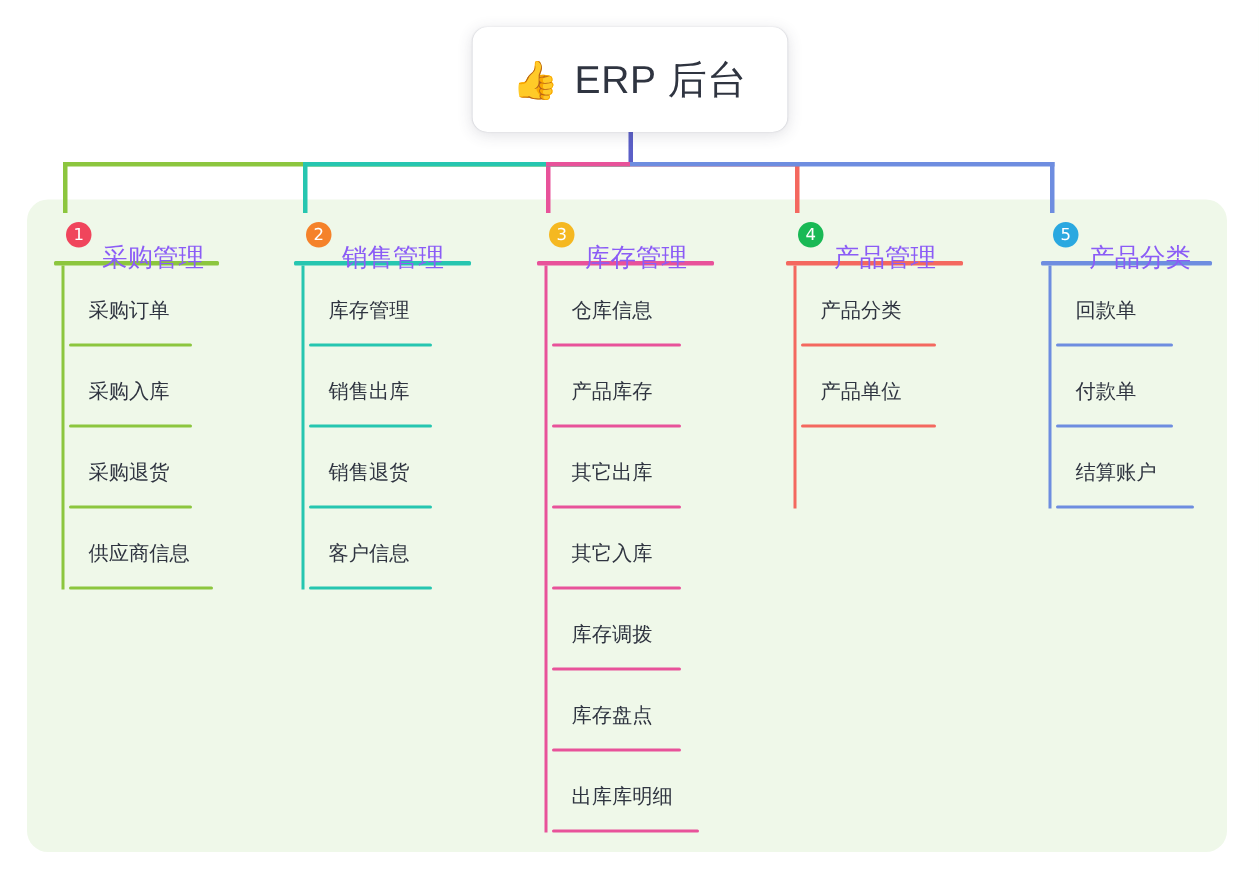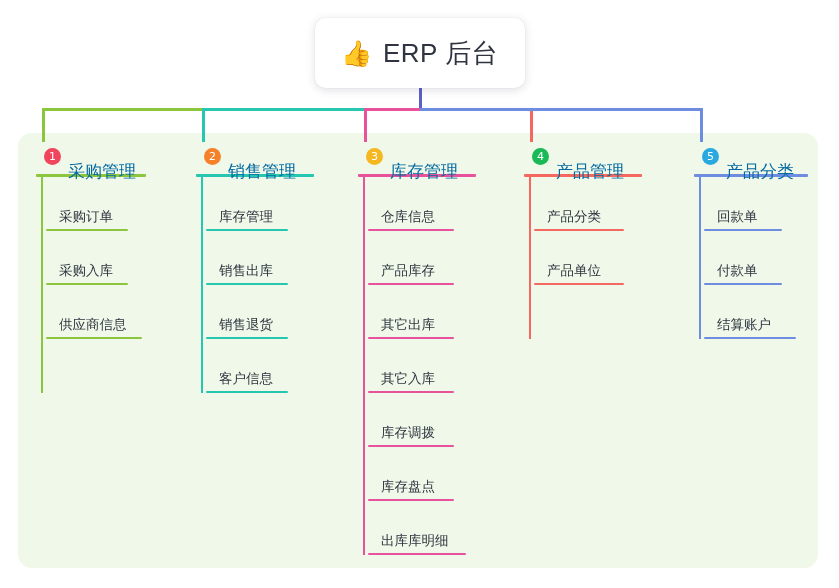--- a/index.html
+++ b/index.html
@@ -106,21 +106,21 @@
     border-radius: 50%;
     color: #ffffff;
     font-size: 11px;
     line-height: 17px;
     text-align: center;
     font-family: "DejaVu Sans", sans-serif;
     flex: 0 0 auto;
   }
   .col-title {
     font-size: 17px;
-    color: #0369a1;
+    color: #8b5cf6;
     margin-top: 31px;
   }
   .head-rule {
     height: 3px;
     margin-top: 5px;
     border-radius: 1px;
   }
 
   .items {
     position: relative;
@@ -138,21 +138,21 @@
     height: 54px;
     box-sizing: border-box;
     padding-left: 18px;
     display: flex;
     align-items: flex-end;
   }
   .item-label {
     font-size: 13.5px;
     color: #2f3440;
     white-space: nowrap;
-    padding-bottom: 5px;
+    padding-bottom: 15px;
   }
   .item-rule {
     position: absolute;
     left: 5px;
     bottom: 0;
     height: 2px;
     border-radius: 1px;
   }
 </style>
 </head>
@@ -192,20 +192,24 @@
           <div class="spine" style="background: rgb(140, 198, 62); height: 216px;"></div>
           <div class="item">
             <span class="item-label">采购订单</span>
             <div class="item-rule" style="width: 82px; background: rgb(140, 198, 62);"></div>
           </div>
           <div class="item">
             <span class="item-label">采购入库</span>
             <div class="item-rule" style="width: 82px; background: rgb(140, 198, 62);"></div>
           </div>
           <div class="item">
+            <span class="item-label">采购退货</span>
+            <div class="item-rule" style="width: 82px; background: rgb(140, 198, 62);"></div>
+          </div>
+          <div class="item">
             <span class="item-label">供应商信息</span>
             <div class="item-rule" style="width: 96px; background: rgb(140, 198, 62);"></div>
           </div>
         </div>
       </div>
       <div class="column" style="left: 196px; width: 150px;">
         <div class="col-head">
           <span class="badge" style="background: rgb(245, 130, 42);">2</span>
           <span class="col-title">销售管理</span>
         </div>

